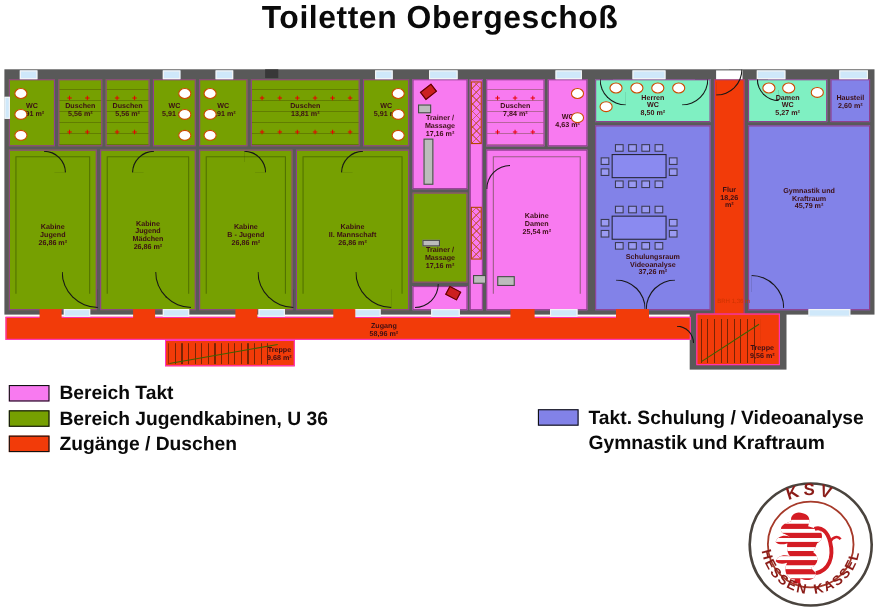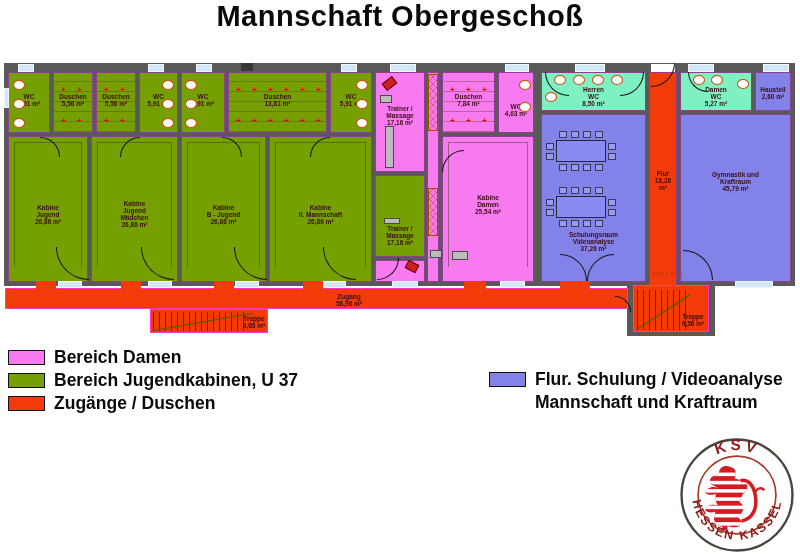--- a/index.html
+++ b/index.html
@@ -39,21 +39,21 @@
   #legend-right{position:absolute;left:489px;top:368px}
   .lrow{display:flex;align-items:center;height:23px}
   .sw{width:37px;height:15px;border:1.6px solid #111;margin-right:9px;box-sizing:border-box}
   .ltext{font-size:17.5px;font-weight:bold;color:#0a0a0a;white-space:nowrap}
   .lrow.indent{margin-left:46px}
   #logo{position:absolute;left:678px;top:436px;width:118px;height:118px}
 </style>
 </head>
 <body>
 
-<div id="title">Mannschaft Obergeschoß</div>
+<div id="title">Toiletten Obergeschoß</div>
 
 <div id="plan">
     <div class="wall" style="left: 4px; top: 63px; width: 791px; height: 223px;"></div>
     <div class="wall" style="left: 627px; top: 283px; width: 88px; height: 53px;"></div>
     <div class="room" style="left: 8px; top: 72px; width: 42px; height: 61px; background: rgb(118, 160, 1);">
       <div class="lbl" style="top: 27px;">
         <div>WC</div>
         <div>5,91 m²</div>
       </div>
     </div>
@@ -353,39 +353,39 @@
     <div class="gray" style="left: 452px; top: 251px; width: 16px; height: 9px;"></div>
     <div class="gray" style="left: 430px; top: 250px; width: 12px; height: 8px;"></div>
     <div class="red" style="left: 383px; top: 79px; width: 13px; height: 9px; transform: rotate(-38deg);"></div>
     <div class="red" style="left: 406px; top: 262px; width: 12px; height: 9px; transform: rotate(28deg);"></div>
     <div class="ann" style="left: 652px; top: 271px;">BRH 1,36 m</div>
   </div>
 
 <div id="legend-left">
   <div class="lrow">
     <div class="sw" style="background: rgb(248, 122, 240);"></div>
-    <div class="ltext">Bereich Damen</div>
+    <div class="ltext">Bereich Takt</div>
   </div>
   <div class="lrow">
     <div class="sw" style="background: rgb(118, 160, 1);"></div>
-    <div class="ltext">Bereich Jugendkabinen, U 37</div>
+    <div class="ltext">Bereich Jugendkabinen, U 36</div>
   </div>
   <div class="lrow">
     <div class="sw" style="background: rgb(242, 59, 9);"></div>
     <div class="ltext">Zugänge / Duschen</div>
   </div>
 </div>
 
 <div id="legend-right">
   <div class="lrow">
     <div class="sw" style="background: rgb(130, 130, 232);"></div>
-    <div class="ltext">Flur. Schulung / Videoanalyse</div>
+    <div class="ltext">Takt. Schulung / Videoanalyse</div>
   </div>
   <div class="lrow indent">
-    <div class="ltext">Mannschaft und Kraftraum</div>
+    <div class="ltext">Gymnastik und Kraftraum</div>
   </div>
 </div>
 
 <svg id="logo" viewBox="0 0 100 100">
   <defs>
     <path id="arcTop" d="M 12 50 A 38 38 0 0 1 88 50" fill="none"></path>
     <path id="arcBot" d="M 12 50 A 38 38 0 0 0 88 50" fill="none"></path>
     <path id="lion" d="M44,26 C39,24 34,27 35,32 L30,34 C26,36 26,41 30,42 L34,44 C31,50 31,55 34,59 L31,66 C29,72 33,77 38,77 L36,80 L42,80 L42,76 C48,79 54,77 54,72 L50,68 C56,66 57,59 52,56 L55,49 C60,47 60,40 55,38 L48,36 C50,31 49,27 44,26 Z M34,44 C29,42 24,44 23,48 C26,51 31,50 34,48 Z M34,59 C29,57 24,59 23,63 C26,66 31,65 34,63 Z"></path>
     <clipPath id="lionclip">
         <use href="#lion"></use>

